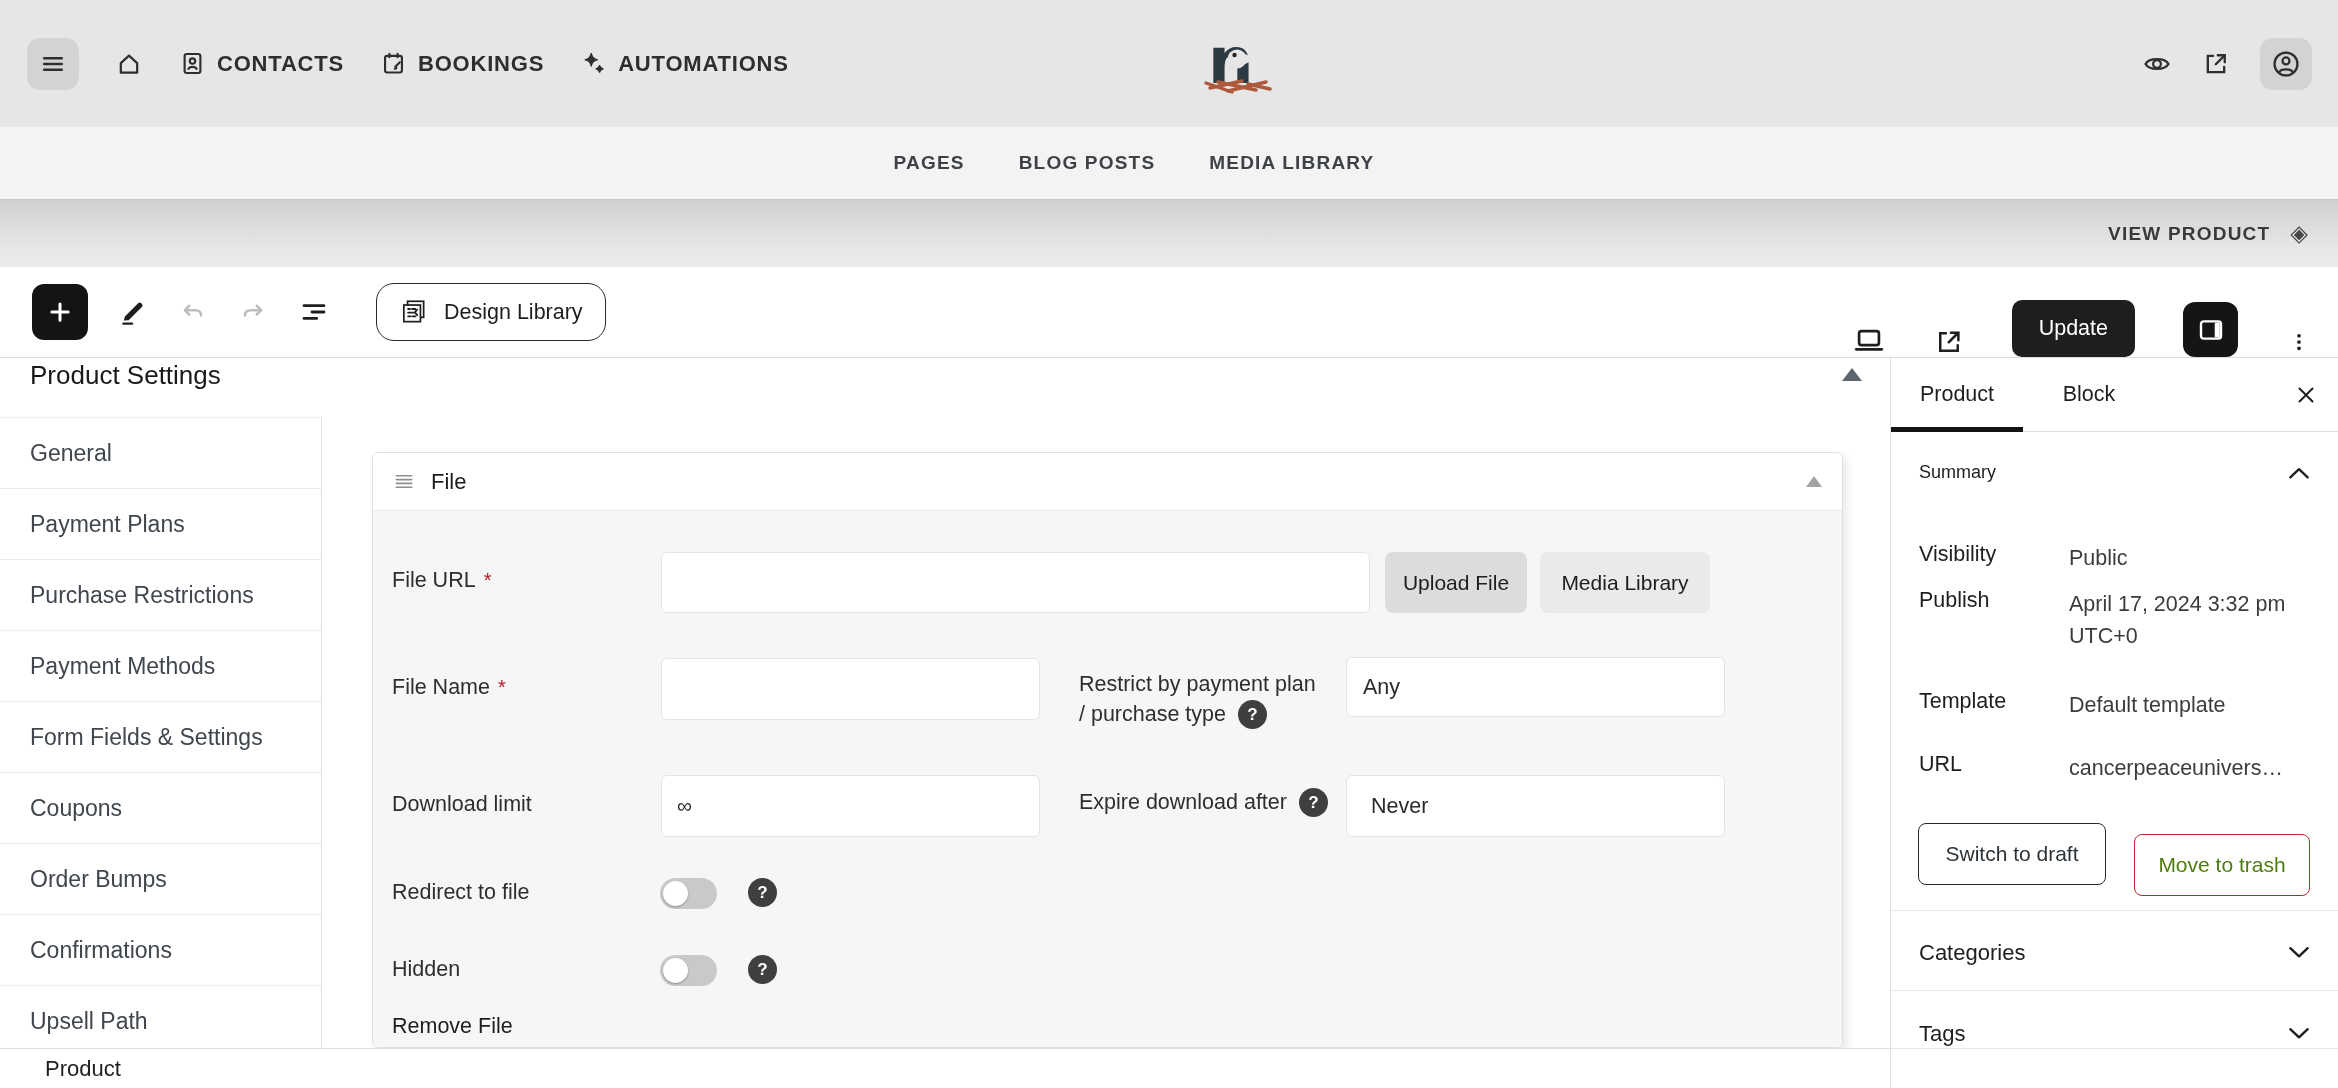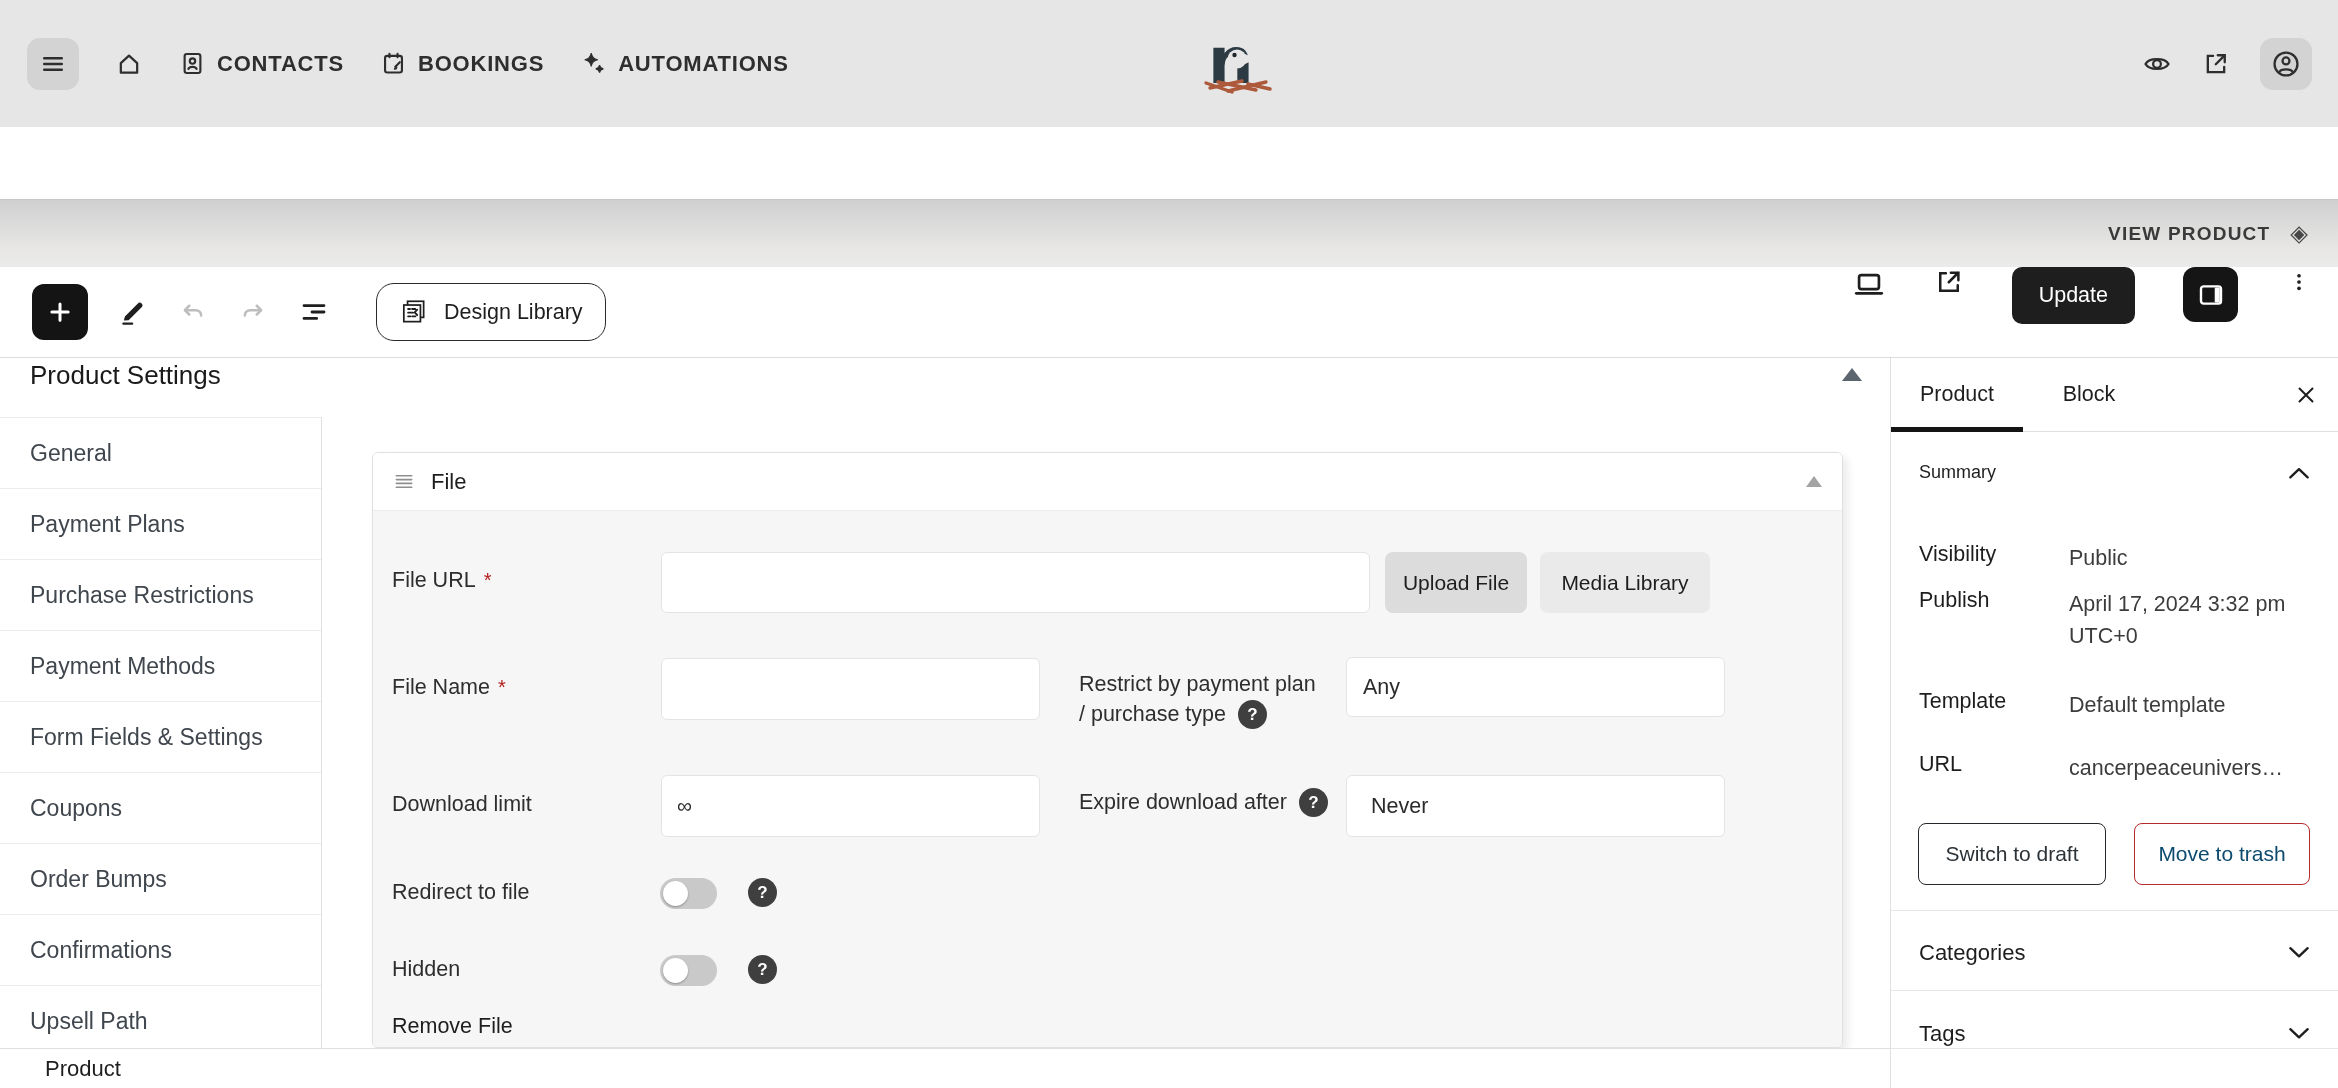--- a/index.html
+++ b/index.html
@@ -26,21 +26,21 @@
   .vb-link{display:flex;align-items:center;gap:20px;cursor:pointer;}
   .vb-label{font-size:19px;font-weight:600;letter-spacing:1.2px;color:#3a3a3a;}
   .vb-diamond{font-size:23px;color:#474747;line-height:1;}
 
   
   .toolbar{position:absolute;left:0;top:267px;width:100%;height:91px;background:#fff;border-bottom:1px solid #dcdcdc;box-sizing:border-box;}
   .tbar-left{position:absolute;left:32px;top:0;height:90px;display:flex;align-items:center;gap:30px;}
   .plus-btn{width:56px;height:56px;border-radius:12px;background:#141414;border:none;display:flex;align-items:center;justify-content:center;cursor:pointer;}
   .tool-icon{background:none;border:none;padding:0;cursor:pointer;display:flex;}
   .design-btn{margin-left:16px;height:58px;border:1.6px solid #2a2a2a;border-radius:18px;background:#fff;display:flex;align-items:center;gap:15px;padding:0 22px;font-size:21.5px;color:#1e1e1e;cursor:pointer;font-family:inherit;}
-  .tbar-right{position:absolute;right:26px;top:0;height:90px;display:flex;align-items:flex-start;gap:48px;}
+  .tbar-right{position:absolute;right:26px;top:0;height:90px;display:flex;align-items:flex-end;gap:48px;}
   .update-btn{height:57px;padding:0 27px;background:#1e1e1e;color:#fff;border:none;border-radius:10px;font-size:21.5px;cursor:pointer;font-family:inherit;}
   .sb-toggle{width:55px;height:55px;border-radius:12px;background:#151515;border:none;display:flex;align-items:center;justify-content:center;cursor:pointer;}
 
   
   .settings-title{position:absolute;left:30px;top:360px;font-size:26px;font-weight:500;color:#1a1a1a;}
   .metabox-caret{position:absolute;left:1842px;top:368px;width:0;height:0;border-left:10px solid transparent;border-right:10px solid transparent;border-bottom:13px solid #5c646e;cursor:pointer;}
   .tabs{position:absolute;left:0;top:417px;width:322px;border-right:1px solid #e0e0e0;box-sizing:border-box;}
   .tab{height:70px;display:flex;align-items:center;padding-left:30px;font-size:23px;color:#40464d;border-top:1px solid #ececec;cursor:pointer;background:#fff;}
   .tab:last-child{border-bottom:1px solid #ececec;}
 
@@ -72,21 +72,21 @@
   .side-tabs{position:relative;height:73px;border-bottom:1px solid #e0e0e0;display:flex;}
   .side-tab{width:132px;display:flex;align-items:center;justify-content:center;font-size:21.5px;color:#1e1e1e;position:relative;cursor:pointer;}
   .side-tab.active::after{content:"";position:absolute;left:0;right:0;bottom:-1px;height:5px;background:#141414;}
   .side-close{position:absolute;right:20px;top:50%;transform:translateY(-50%);background:none;border:none;padding:0;cursor:pointer;}
   .sum-title{position:absolute;left:28px;top:104px;font-size:18px;font-weight:500;color:#1e1e1e;}
   .chev{position:absolute;right:26px;background:none;border:none;padding:0;cursor:pointer;}
   .srow-label{position:absolute;left:28px;font-size:21.5px;color:#1e1e1e;}
   .srow-value{position:absolute;left:178px;font-size:21.5px;color:#3c3c3c;line-height:32px;}
   .outline-btn{position:absolute;height:62px;border-radius:8px;background:#fff;font-size:21px;cursor:pointer;font-family:inherit;}
   .btn-draft{left:27px;width:188px;border:1.6px solid #24292e;color:#2c3338;}
-  .btn-trash{left:243px;width:176px;border:1.6px solid #b52a2a;color:#0c4a6e;}
+  .btn-trash{left:243px;width:176px;border:1.6px solid #b52a2a;color:#4d7c0f;margin-top:11px;}
   .divider{position:absolute;left:0;width:448px;height:1px;background:#e6e6e6;}
   .acc-label{position:absolute;left:28px;font-size:22px;color:#1e1e1e;cursor:pointer;}
 </style>
 </head>
 <body>
 
 <div class="app">
 
   <header class="topbar">
     <div class="tb-left">
@@ -177,20 +177,25 @@
           <svg width="32" height="32" viewBox="0 0 24 24" fill="none" stroke="#2e2e2e" stroke-width="1.7">
               <circle cx="12" cy="12" r="8.6"></circle>
               <circle cx="12" cy="9.7" r="2.6"></circle>
               <path d="M6.9 18.1c1.3-2.8 8.9-2.8 10.2 0"></path>
             </svg>
         </span>
       </button>
     </div>
   </header>
 
+  <nav class="secondbar">
+    <a class="sb-item">PAGES</a>
+    <a class="sb-item">BLOG POSTS</a>
+    <a class="sb-item">MEDIA LIBRARY</a>
+  </nav>
 
   <div class="viewbar">
     <a class="vb-link">
       <span class="vb-label">VIEW PRODUCT</span>
       <span class="vb-diamond">◈</span>
     </a>
   </div>
 
   <div class="toolbar">
     <div class="tbar-left">

